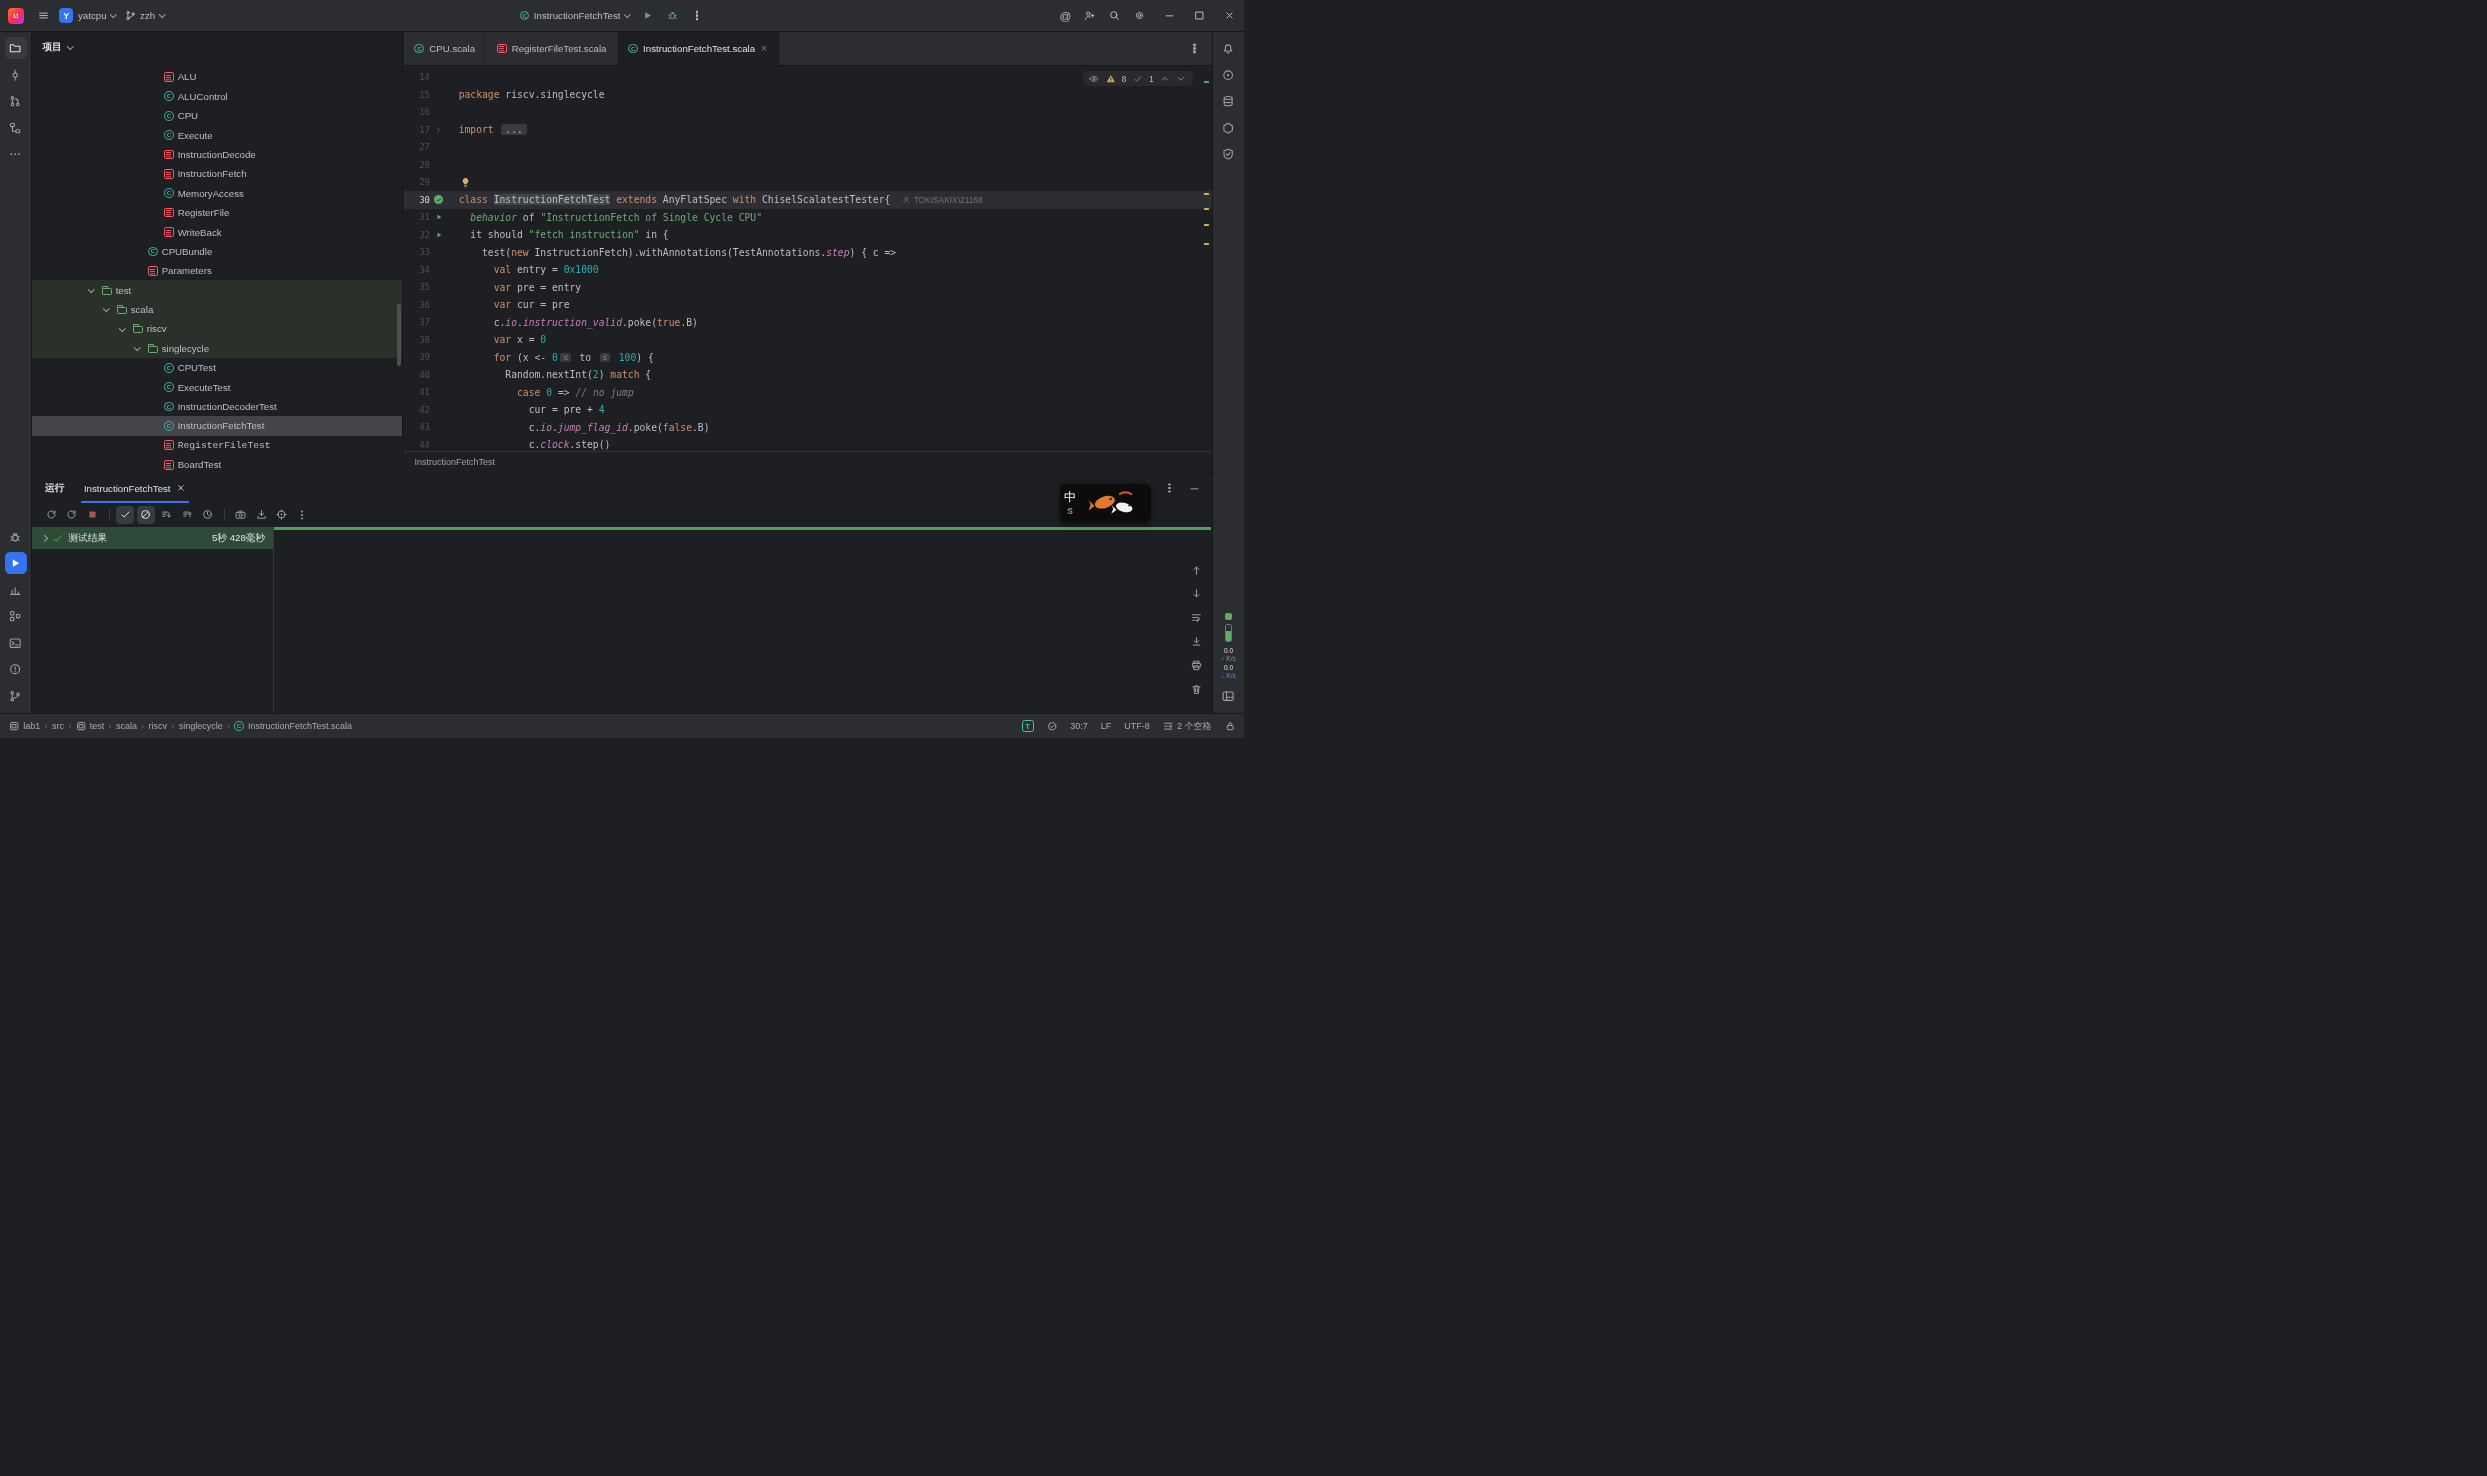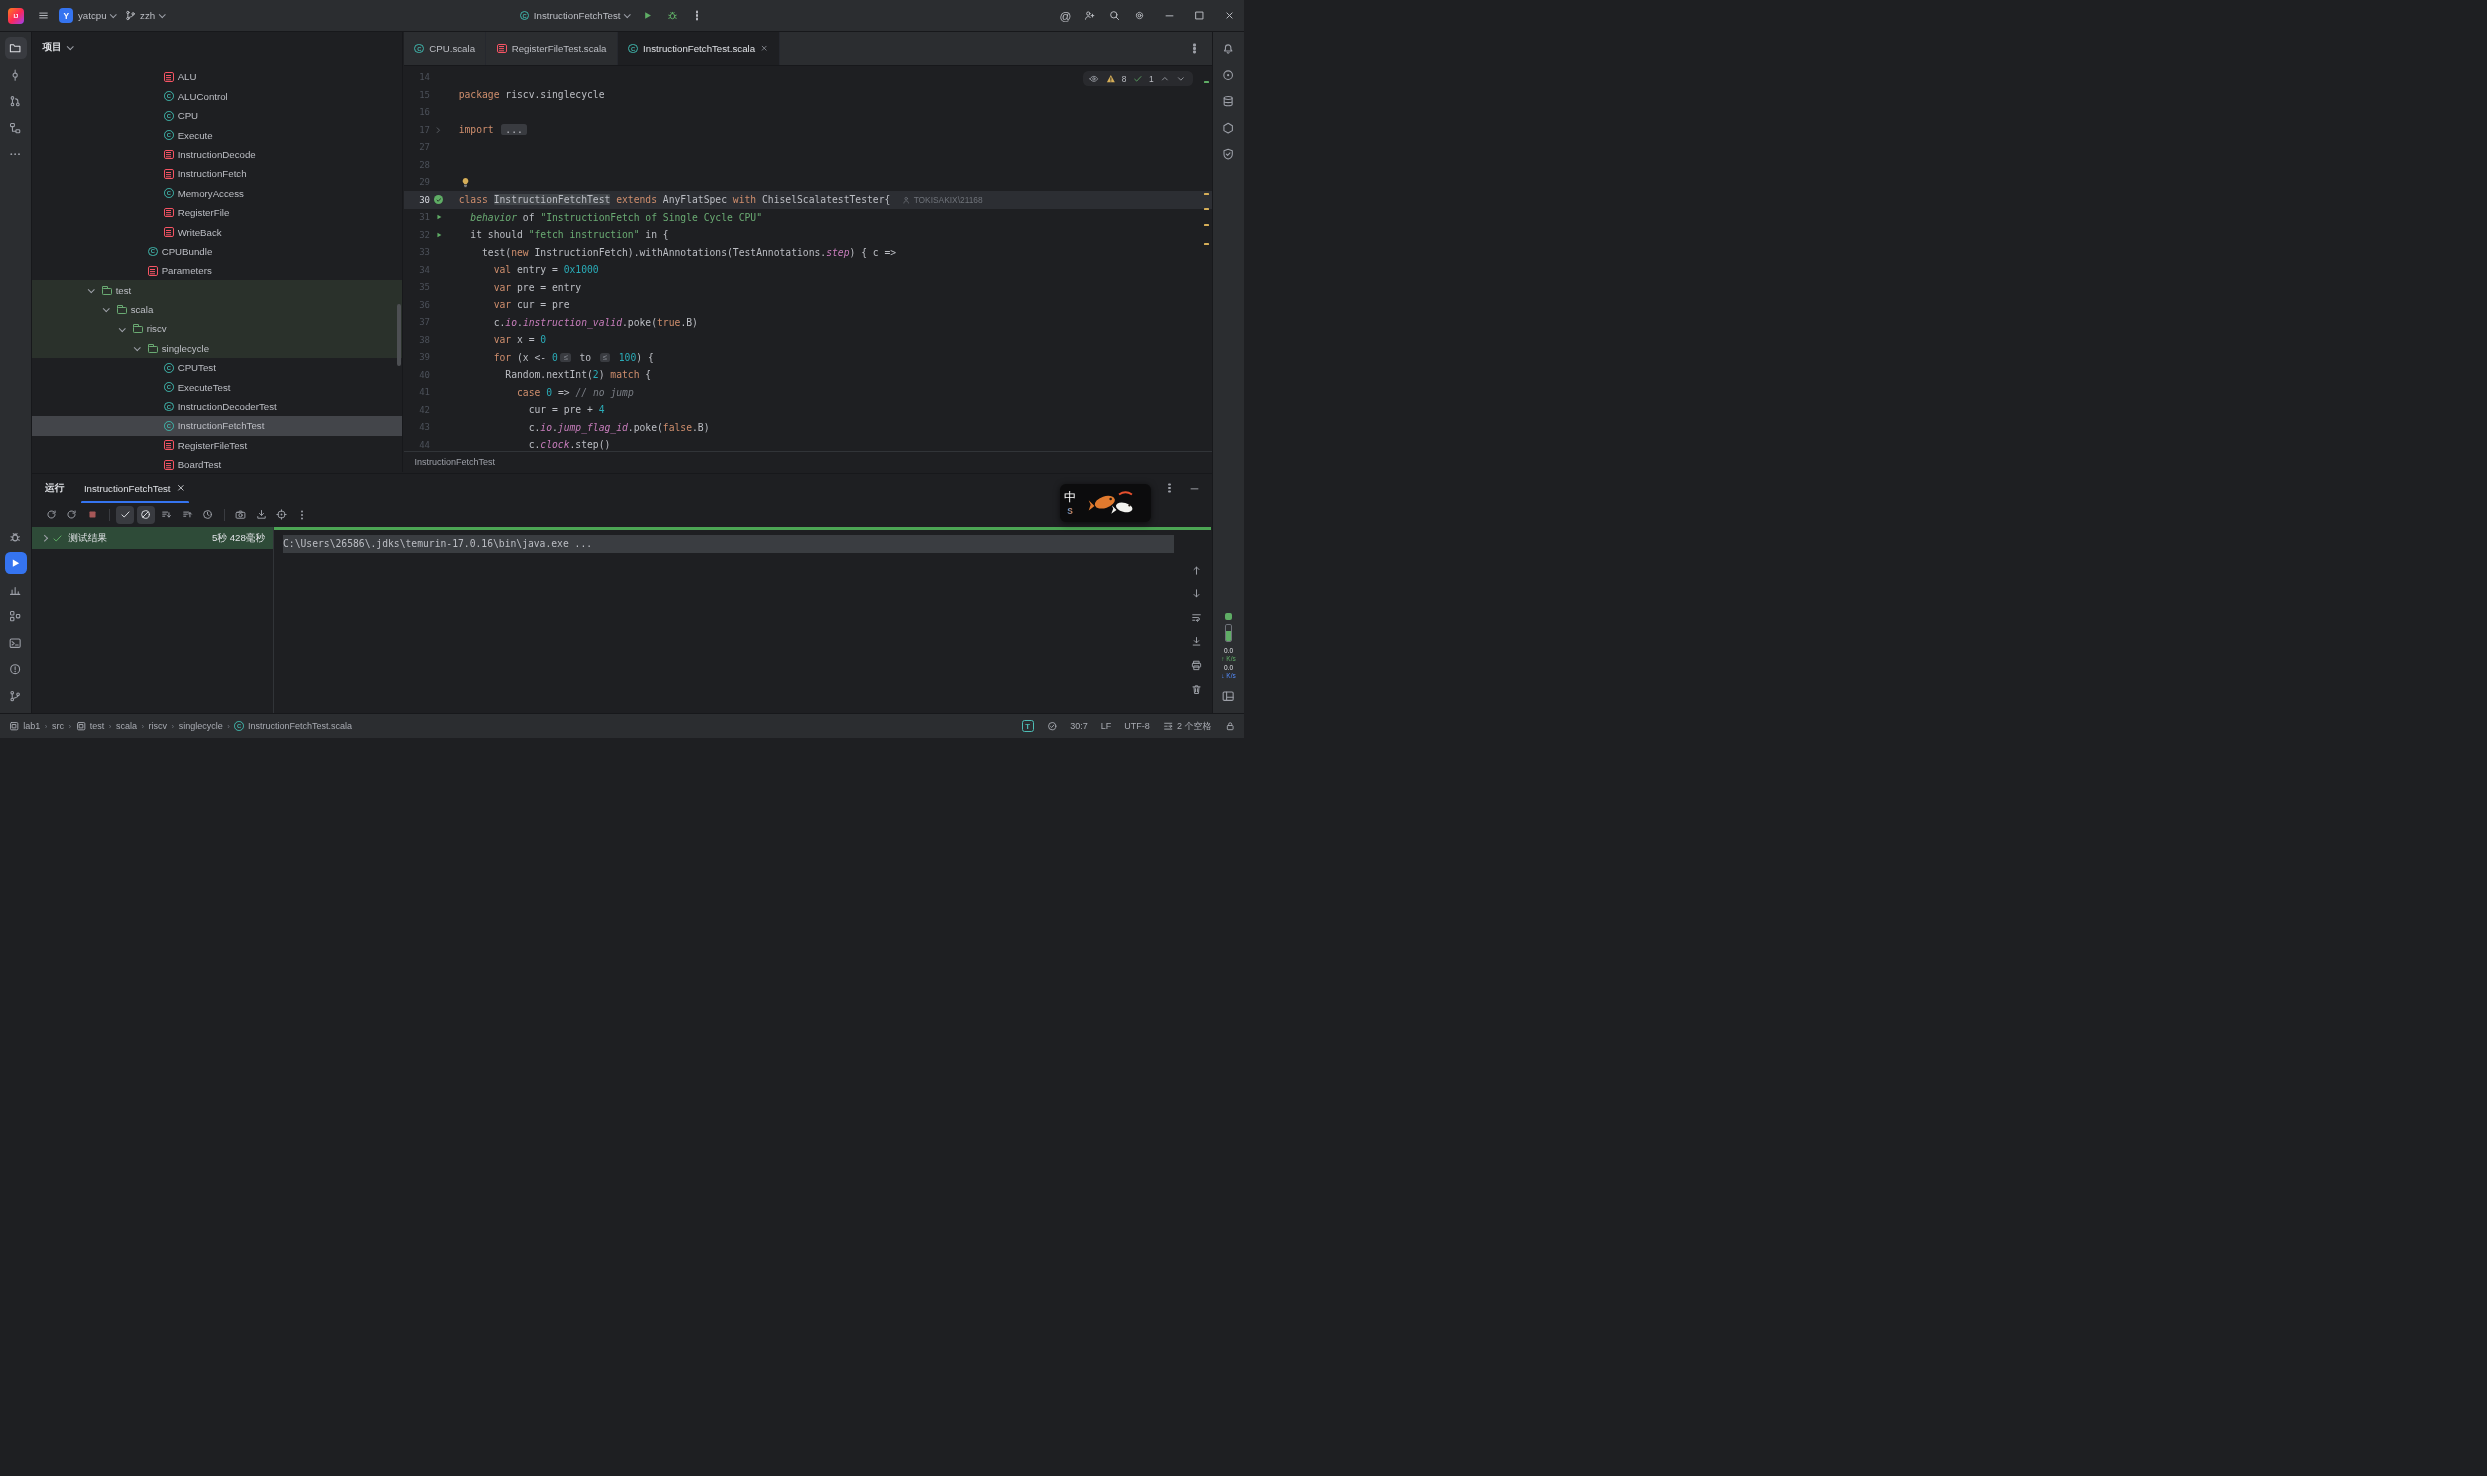--- a/index.html
+++ b/index.html
@@ -534,21 +534,21 @@
       <div class="trow" style="padding-left: 114px;">
         <span class="chev-slot"></span>
         <span class="ic-teal">C</span>
         <span>InstructionDecoderTest</span>
       </div>
       <div class="trow selected" style="padding-left: 114px;">
         <span class="chev-slot"></span>
         <span class="ic-teal">C</span>
         <span>InstructionFetchTest</span>
       </div>
-      <div class="trow" style="padding-left: 114px;">
+      <div class="trow" style="padding-left: 114px; font-family: Liberation Mono, monospace;">
         <span class="chev-slot"></span>
         <span class="ic-red"></span>
         <span>RegisterFileTest</span>
       </div>
       <div class="trow" style="padding-left: 114px;">
         <span class="chev-slot"></span>
         <span class="ic-red"></span>
         <span>BoardTest</span>
       </div>
     </div>
@@ -787,21 +787,20 @@
               <path d="M2.8 8.6l3.3 3.1 7-7.4"></path>
             </svg>
           </span>
         <span>测试结果</span>
         <span class="dur">5秒 428毫秒</span>
       </div>
     </div>
     <div id="console">
       <div id="progressbar"></div>
       <div id="console-lines">
-          <div class="console-line selected">C:\Users\26586\.jdks\temurin-17.0.16\bin\java.exe ...</div>
         </div>
       <div id="console-side">
           <span class="ibtn">
             <span class="ic">
               <svg viewBox="0 0 16 16" fill="none" stroke="currentColor" stroke-width="1.4" stroke-linecap="round" stroke-linejoin="round">
                 <path d="M8 13.4V3.2M4.4 6.6L8 3l3.6 3.6"></path>
               </svg>
             </span>
           </span>
           <span class="ibtn">

